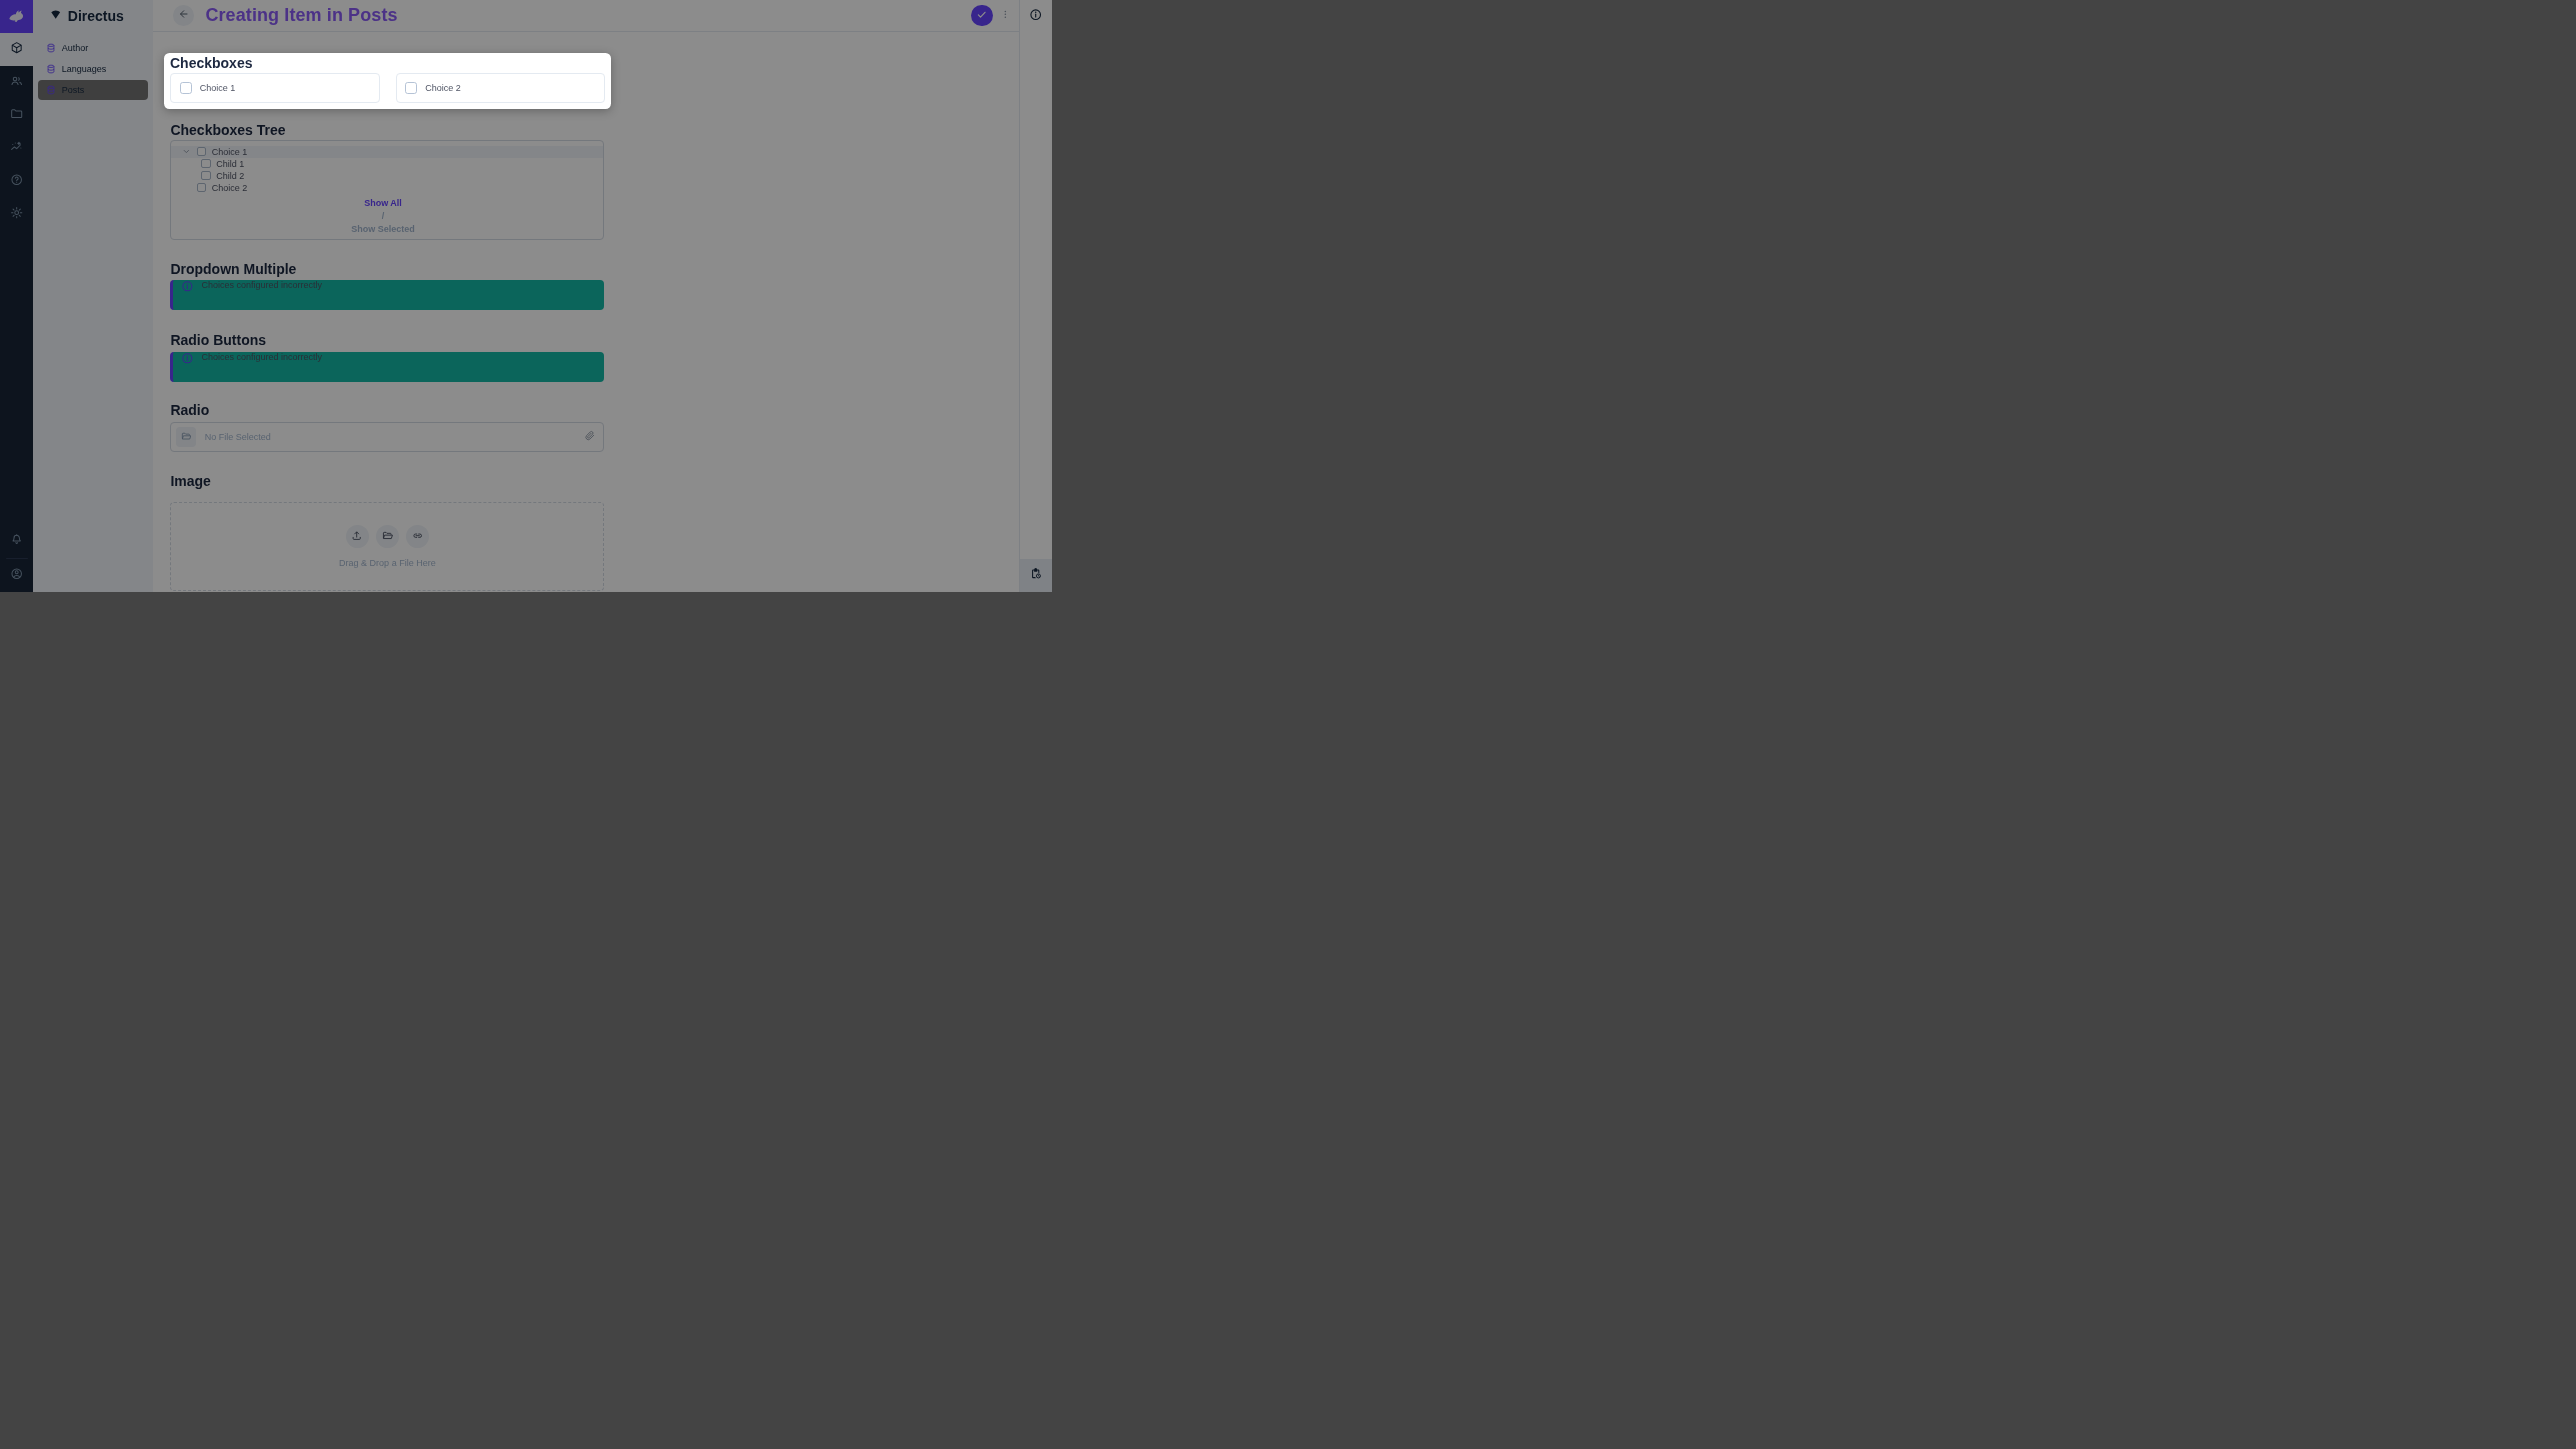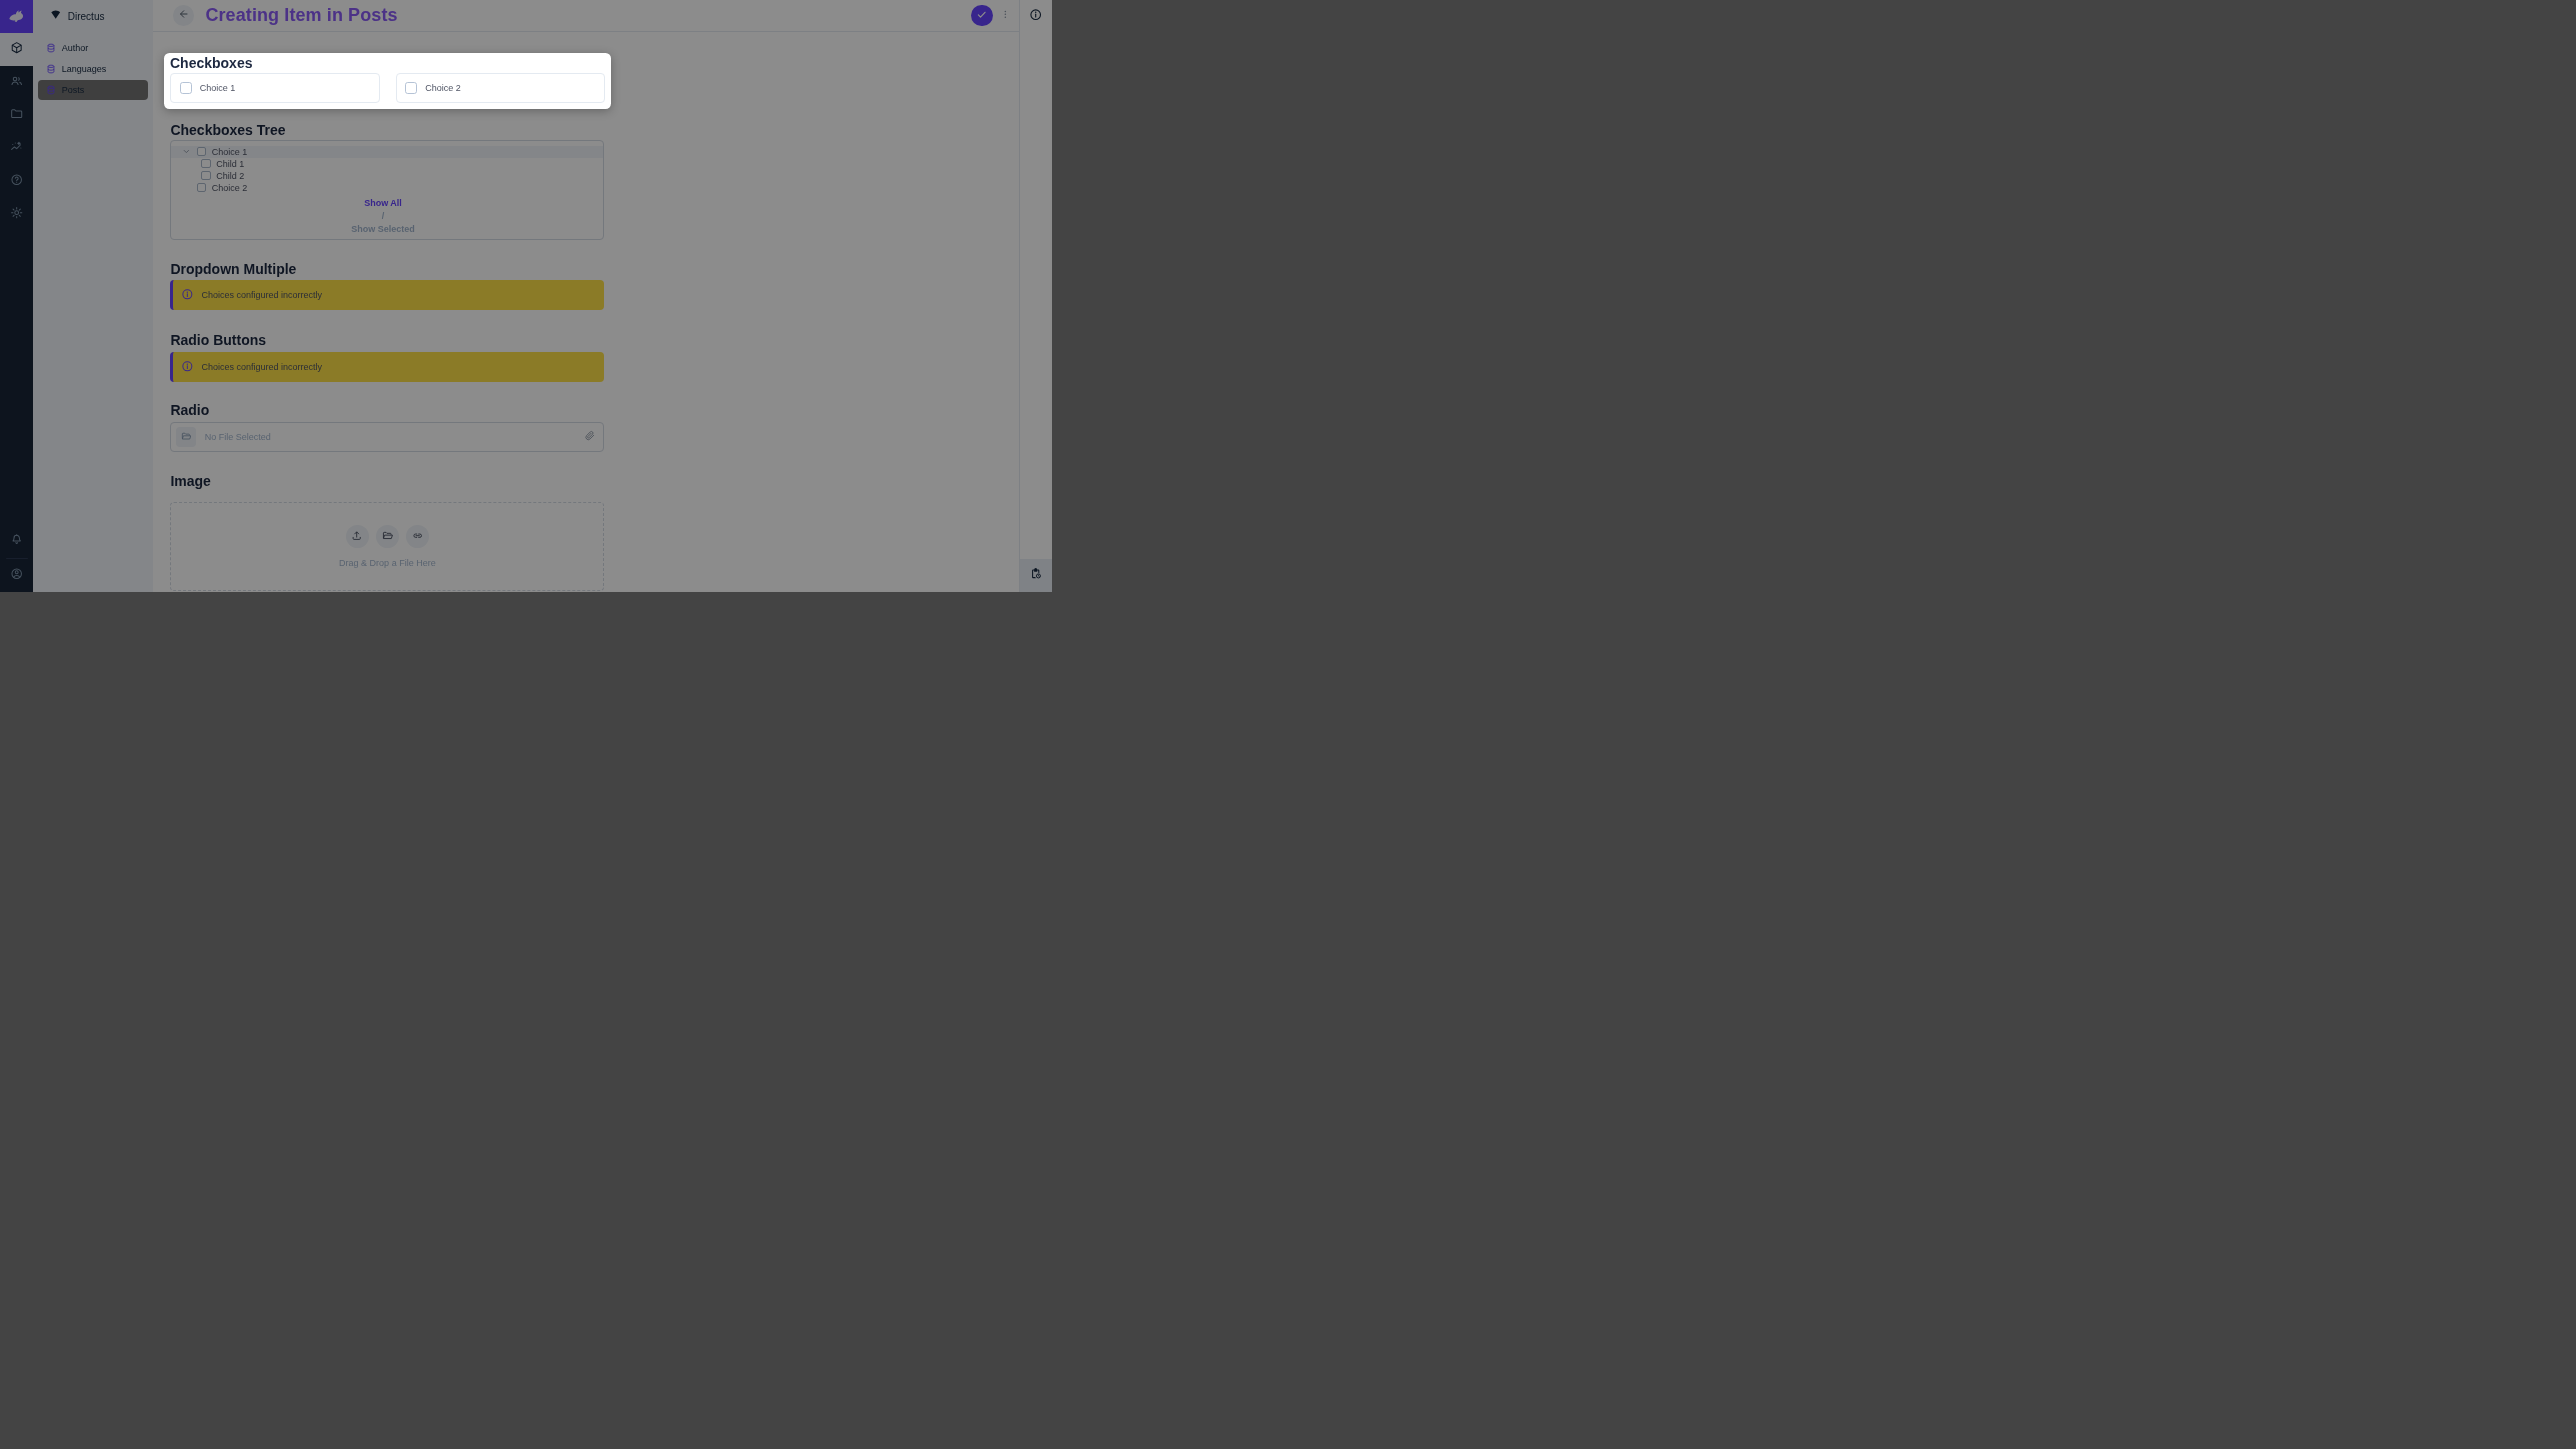--- a/index.html
+++ b/index.html
@@ -13,21 +13,21 @@
               display:flex;flex-direction:column;align-items:center;z-index:2;}
   .logo-tile{width:33px;height:33px;background:#6644ff;display:flex;align-items:center;justify-content:center;}
   .mod{width:33px;height:33px;display:flex;align-items:center;justify-content:center;color:#8196ad;}
   .mod.active{background:#f0f4f9;color:#172940;}
   .mod-spacer{flex:1;}
   .mod-divider{width:22px;height:1.3px;background:#2c3a52;border-radius:0.7px;}
 
   
   .nav-sidebar{position:absolute;left:33px;top:0;width:120px;height:100%;background:#f0f4f9;z-index:1;}
   .project-header{height:32px;display:flex;align-items:center;gap:6px;padding:0 0 0 17.4px;color:#172940;}
-  .project-name{font-size:10px;font-weight:400;color:#172940;}
+  .project-name{font-size:14px;font-weight:700;color:#172940;}
   .nav-items{list-style:none;margin:0;padding:6.7px 5.4px;}
   .nav-item{height:19.5px;margin-bottom:1.3px;border-radius:4px;display:flex;align-items:center;gap:6px;
             padding:0 0 0 7.4px;color:#172940;font-size:9px;}
   .nav-item.active{background:#737373;}
   .nav-item .db-icon{color:#6644ff;display:flex;}
 
   
   .main{position:absolute;left:153px;top:0;right:33px;bottom:0;background:#fff;}
   .page-header{height:32px;display:flex;align-items:center;border-bottom:0.7px solid #e4eaf1;padding:0 6.7px 0 19.5px;}
   .back-btn{width:21.5px;height:21.5px;border-radius:50%;background:#eef2f7;display:flex;align-items:center;justify-content:center;color:#55606f;}
@@ -51,21 +51,21 @@
   .tree-row.hl{background:#f0f4f9;}
   .tree-row .chev{width:9.4px;display:flex;color:#8a94a3;}
   .tree-row.child{padding-left:30px;}
   .tree-row.root-noexp{padding-left:25.5px;}
   .cbx{width:9.4px;height:9.4px;border:1.3px solid #a9b8cb;border-radius:2px;background:#fff;flex:0 0 auto;}
   .tree-footer{margin-top:auto;display:flex;justify-content:flex-end;gap:3.4px;align-items:center;
                padding:4px 8.7px 0 0;font-size:9px;font-weight:600;flex-direction:column;}
   .link-purple{color:#6644ff;}
   .link-muted{color:#a2b5cd;}
 
-  .notice{background:#fde047;border-left:3.4px solid #6644ff;border-radius:4px;display:flex;align-items:center;
+  .notice{background:#14b8a6;border-left:3.4px solid #6644ff;border-radius:4px;display:flex;
           gap:8px;padding:0 0 0 7.4px;font-size:9px;color:#4f5464;}
   .notice .info-ic{color:#6644ff;display:flex;}
 
   .file-input{border:1.3px solid #d3dae4;border-radius:4px;background:#fff;display:flex;align-items:center;padding:0 8px 0 4.7px;}
   .file-btn{width:20px;height:20px;border-radius:4px;background:#eef2f7;display:flex;align-items:center;justify-content:center;color:#8196ad;}
   .file-placeholder{margin-left:8.7px;font-size:9px;color:#a2b5cd;}
   .clip-btn{margin-left:auto;color:#8a94a3;display:flex;}
 
   .dropzone{border:1.3px dashed #d3dae4;border-radius:4px;display:flex;flex-direction:column;align-items:center;justify-content:center;gap:9.4px;}
   .dz-actions{display:flex;gap:7.4px;}

